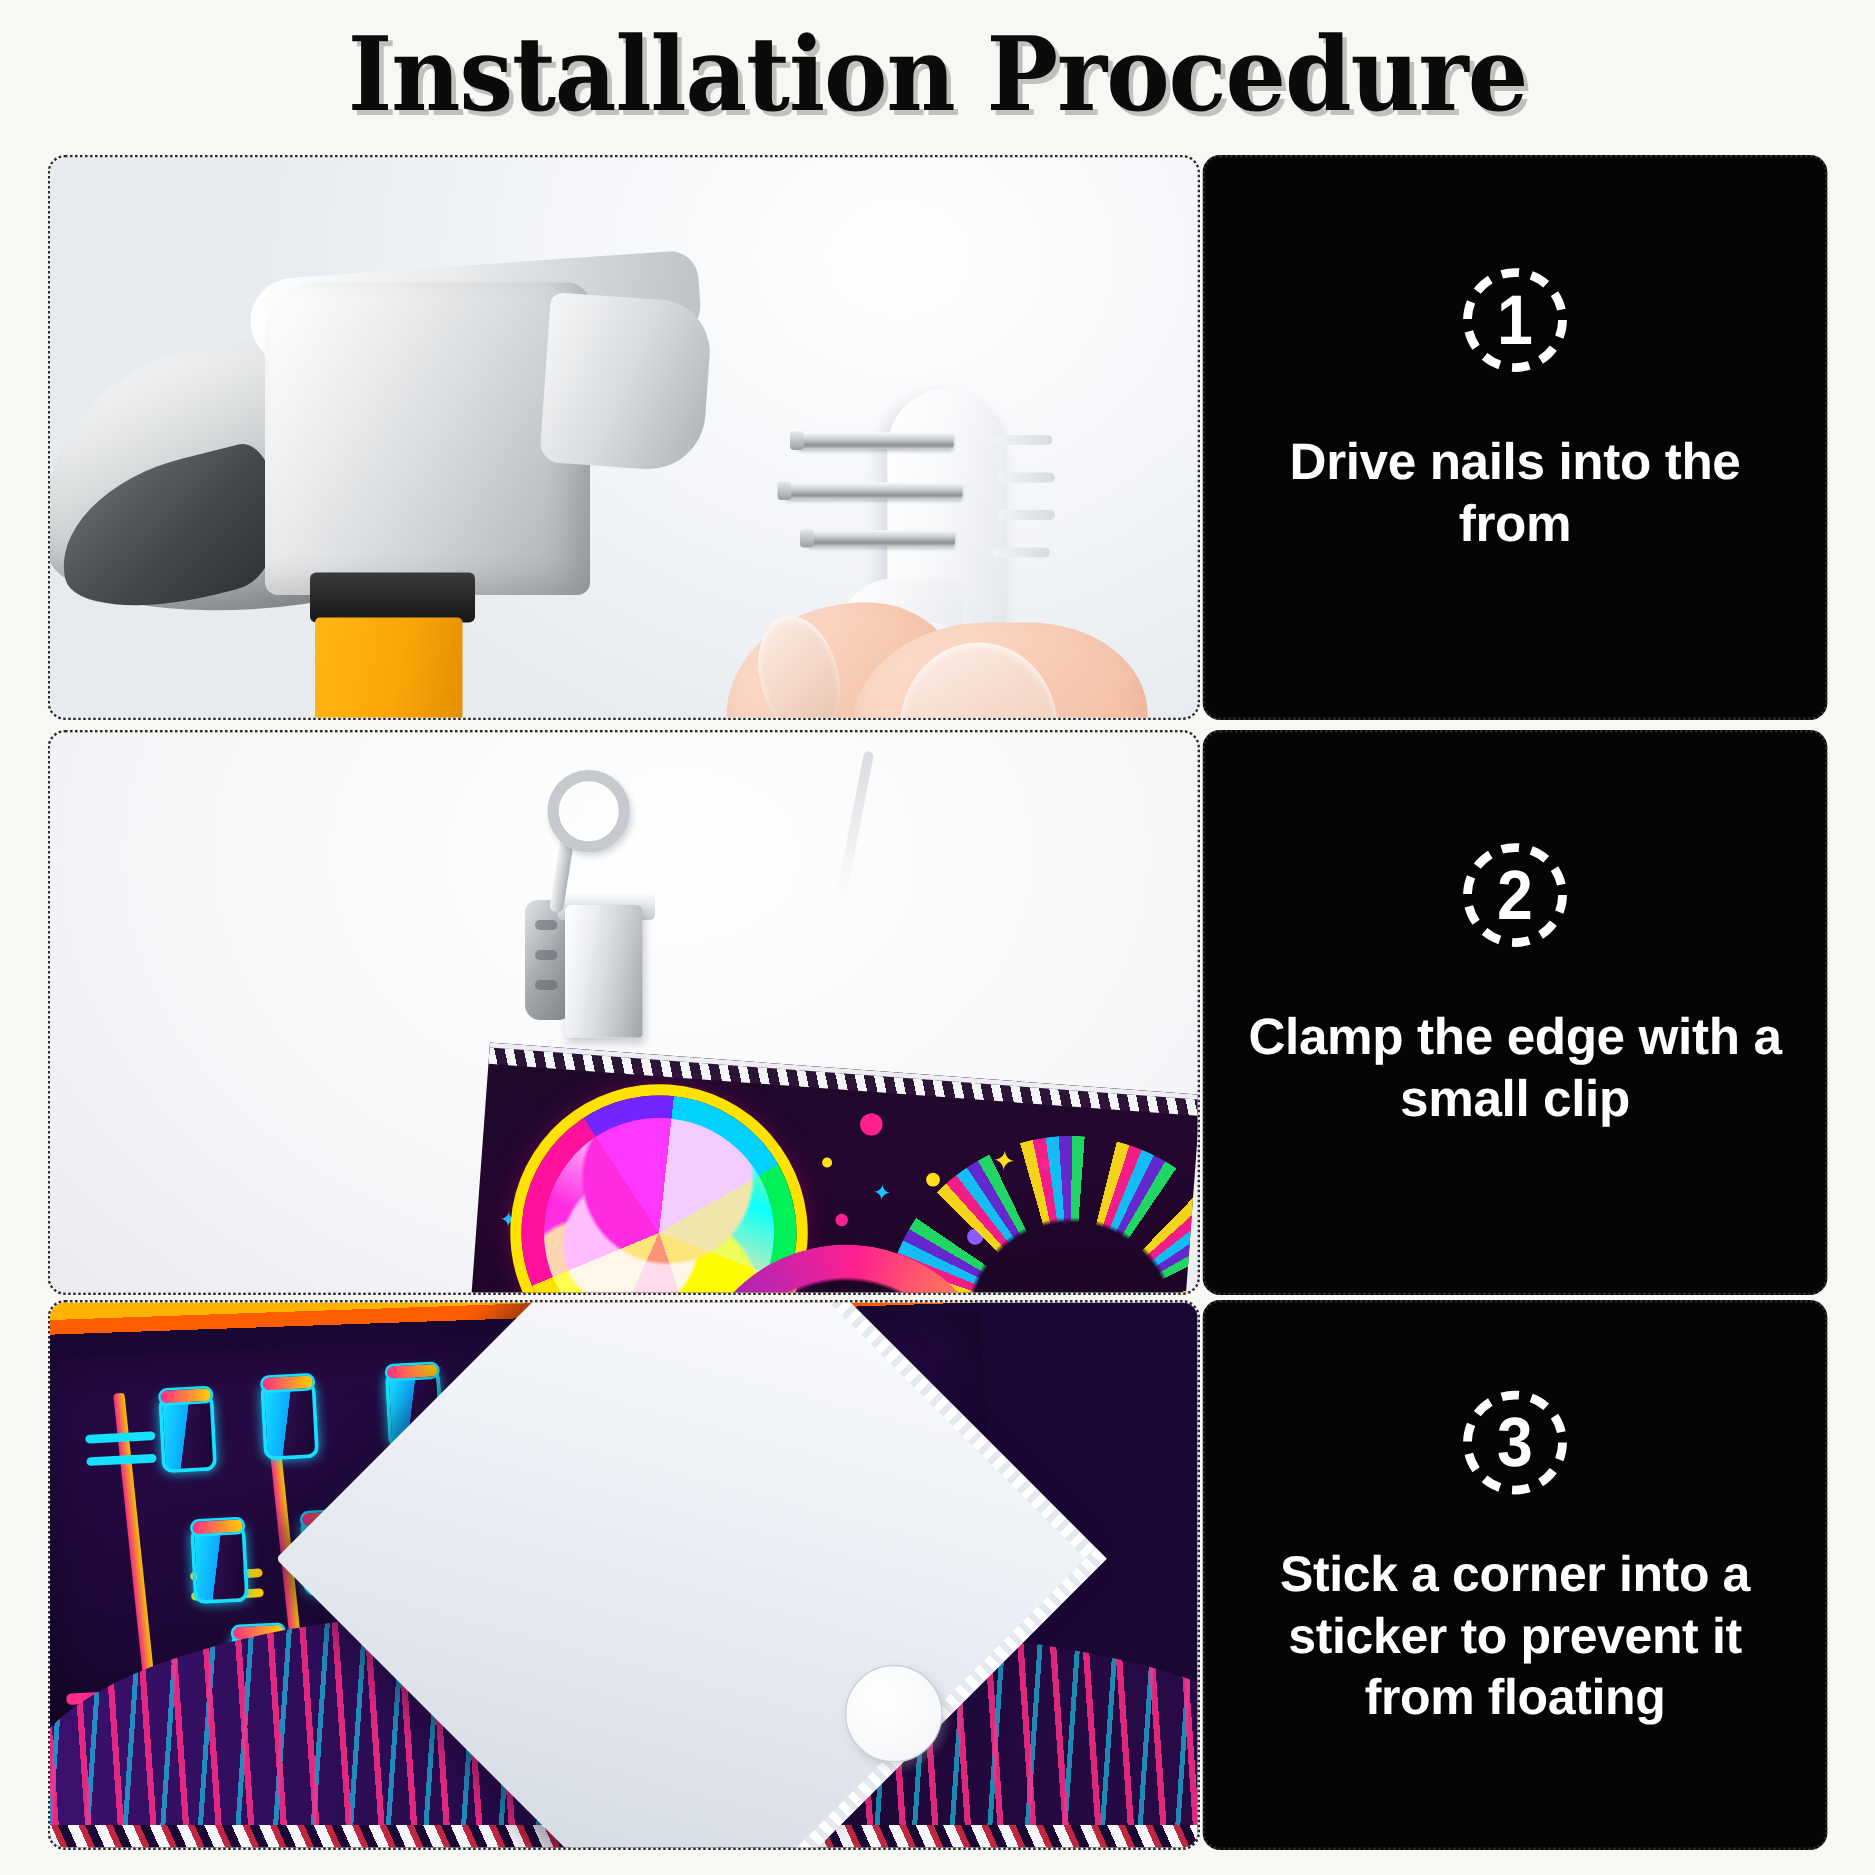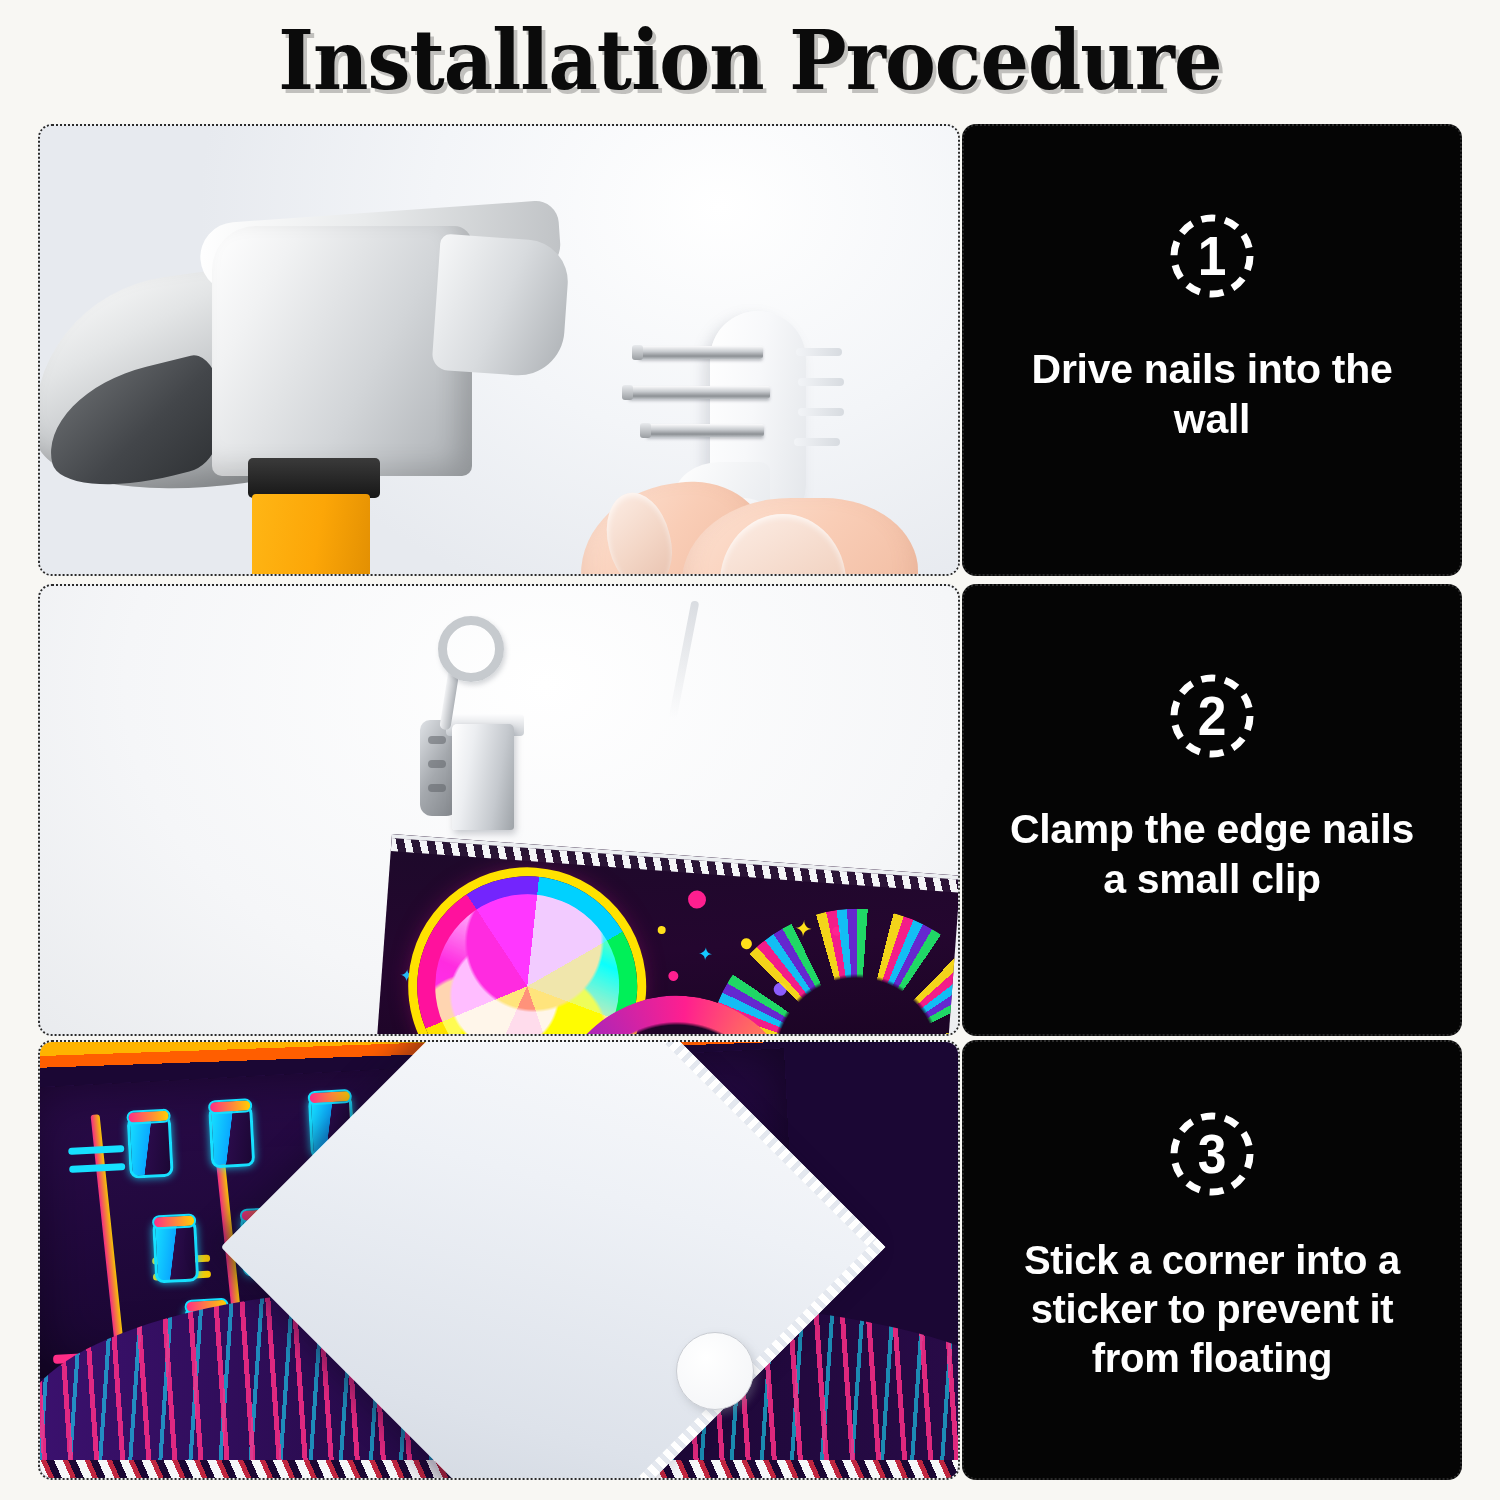--- a/index.html
+++ b/index.html
@@ -405,21 +405,21 @@
       <div class="nailplate" style="left:680px; top:388px; width:126px; height:138px;"></div>
     </div>
 
     <div class="panel">
       <div class="badge">
         <svg viewBox="0 0 88 88">
           <circle cx="44" cy="44" r="38" fill="none" stroke="#ffffff" stroke-width="7" stroke-dasharray="14 10" stroke-linecap="butt"></circle>
         </svg>
         <div class="num">1</div>
       </div>
-      <div class="step-text">Drive nails into the wall</div>
+      <div class="step-text">Drive nails into the from</div>
     </div>
   </div>
 
   <div class="row" id="row2">
 
     <div class="photo">
       <div class="wall2"></div>
       <div class="wall2-scuff"></div>
 
       <div class="tap2">
@@ -451,21 +451,21 @@
       <div class="clip-ring"></div>
     </div>
 
     <div class="panel">
       <div class="badge">
         <svg viewBox="0 0 88 88">
           <circle cx="44" cy="44" r="38" fill="none" stroke="#ffffff" stroke-width="7" stroke-dasharray="14 10" stroke-linecap="butt"></circle>
         </svg>
         <div class="num">2</div>
       </div>
-      <div class="step-text">Clamp the edge nails a small clip</div>
+      <div class="step-text">Clamp the edge with a small clip</div>
     </div>
   </div>
 
   <div class="row" id="row3">
 
     <div class="photo">
       <div class="tap3">
         <div class="deck">
           <div class="slotline" style="left:70px; top:30px; width:9px; height:226px; transform:rotate(-3deg);"></div>
           <div class="slotline" style="left:190px; top:26px; width:9px; height:232px; transform:rotate(-3deg);"></div>

